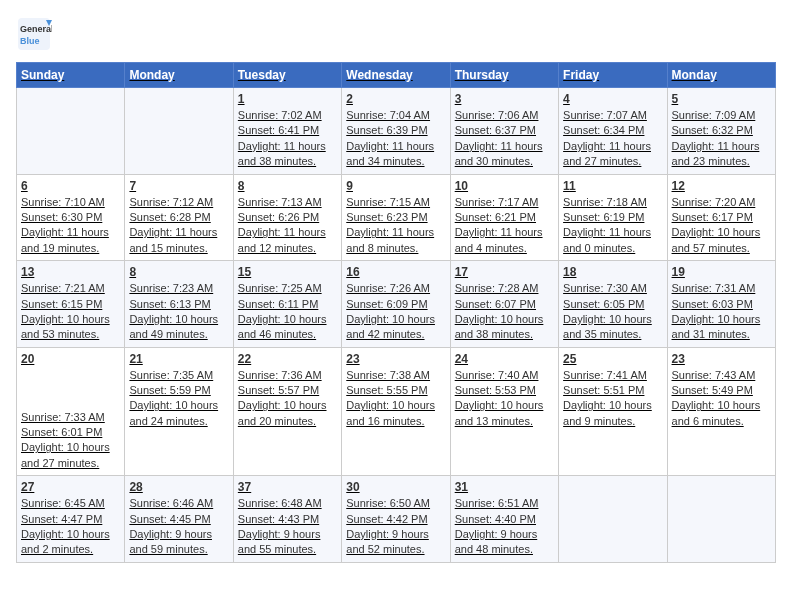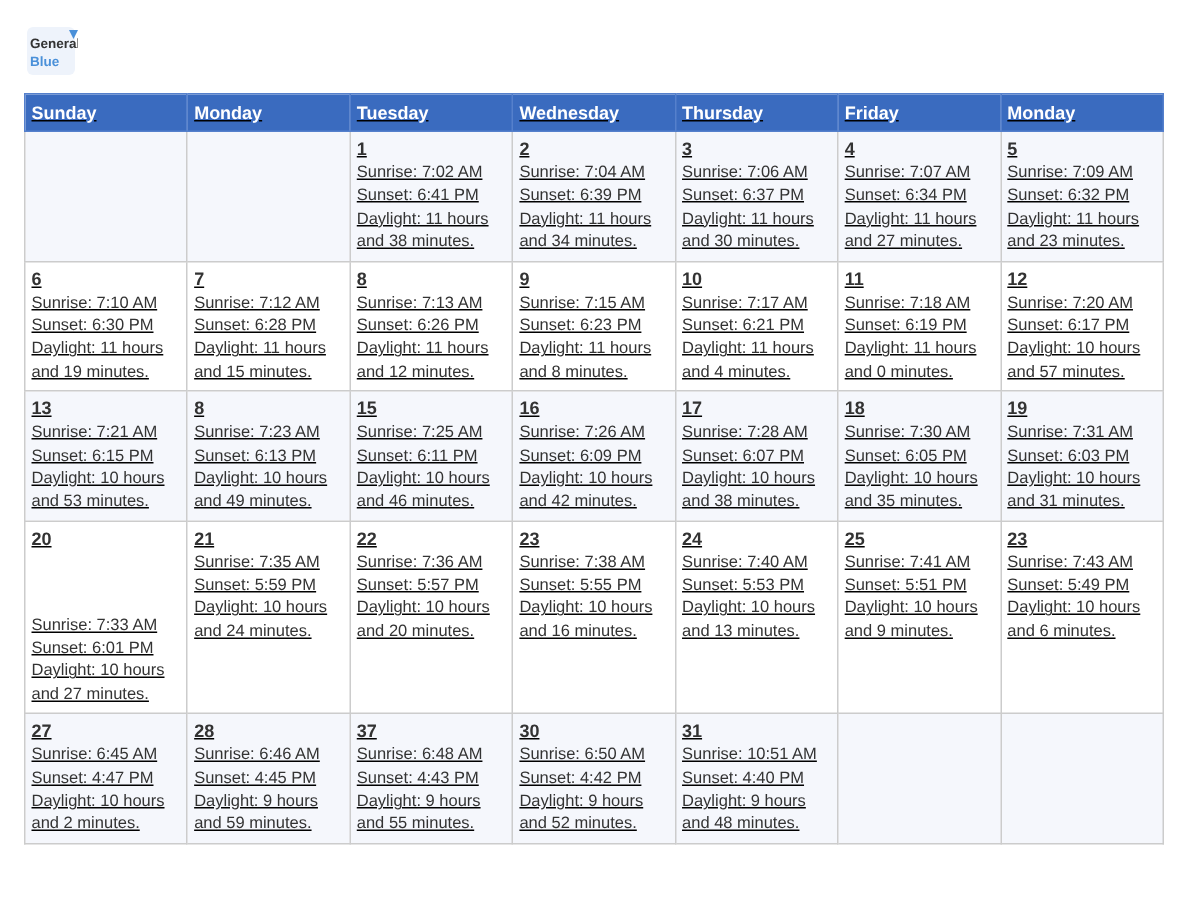--- a/index.html
+++ b/index.html
@@ -336,21 +336,21 @@
           </td>
           <td>
             <span class="day-num">30</span>
             <div class="day-info" style="white-space: pre-line;">Sunrise: 6:50 AM
 Sunset: 4:42 PM
 Daylight: 9 hours
 and 52 minutes.</div>
           </td>
           <td>
             <span class="day-num">31</span>
-            <div class="day-info" style="white-space: pre-line;">Sunrise: 10:51 AM
+            <div class="day-info" style="white-space: pre-line;">Sunrise: 6:51 AM
 Sunset: 4:40 PM
 Daylight: 9 hours
 and 48 minutes.</div>
           </td>
           <td></td>
           <td></td>
         </tr>
       </tbody>
   </table>
 </div>

